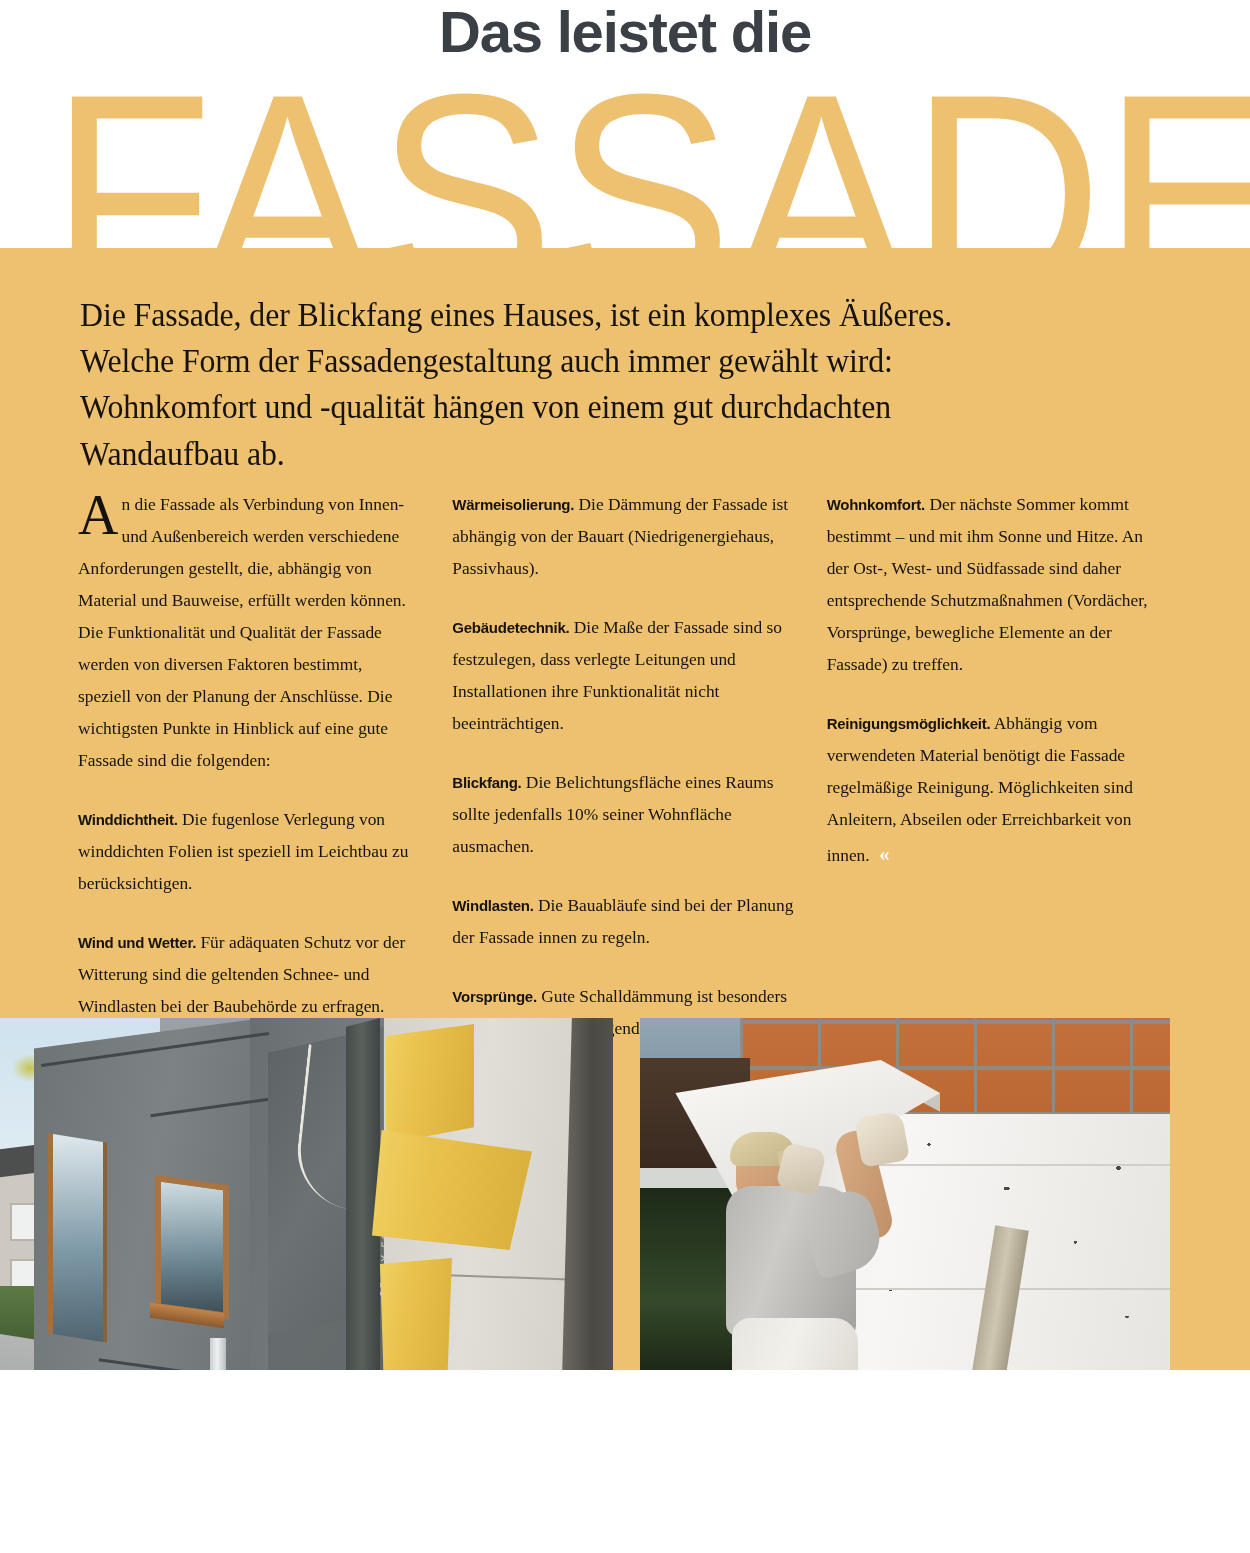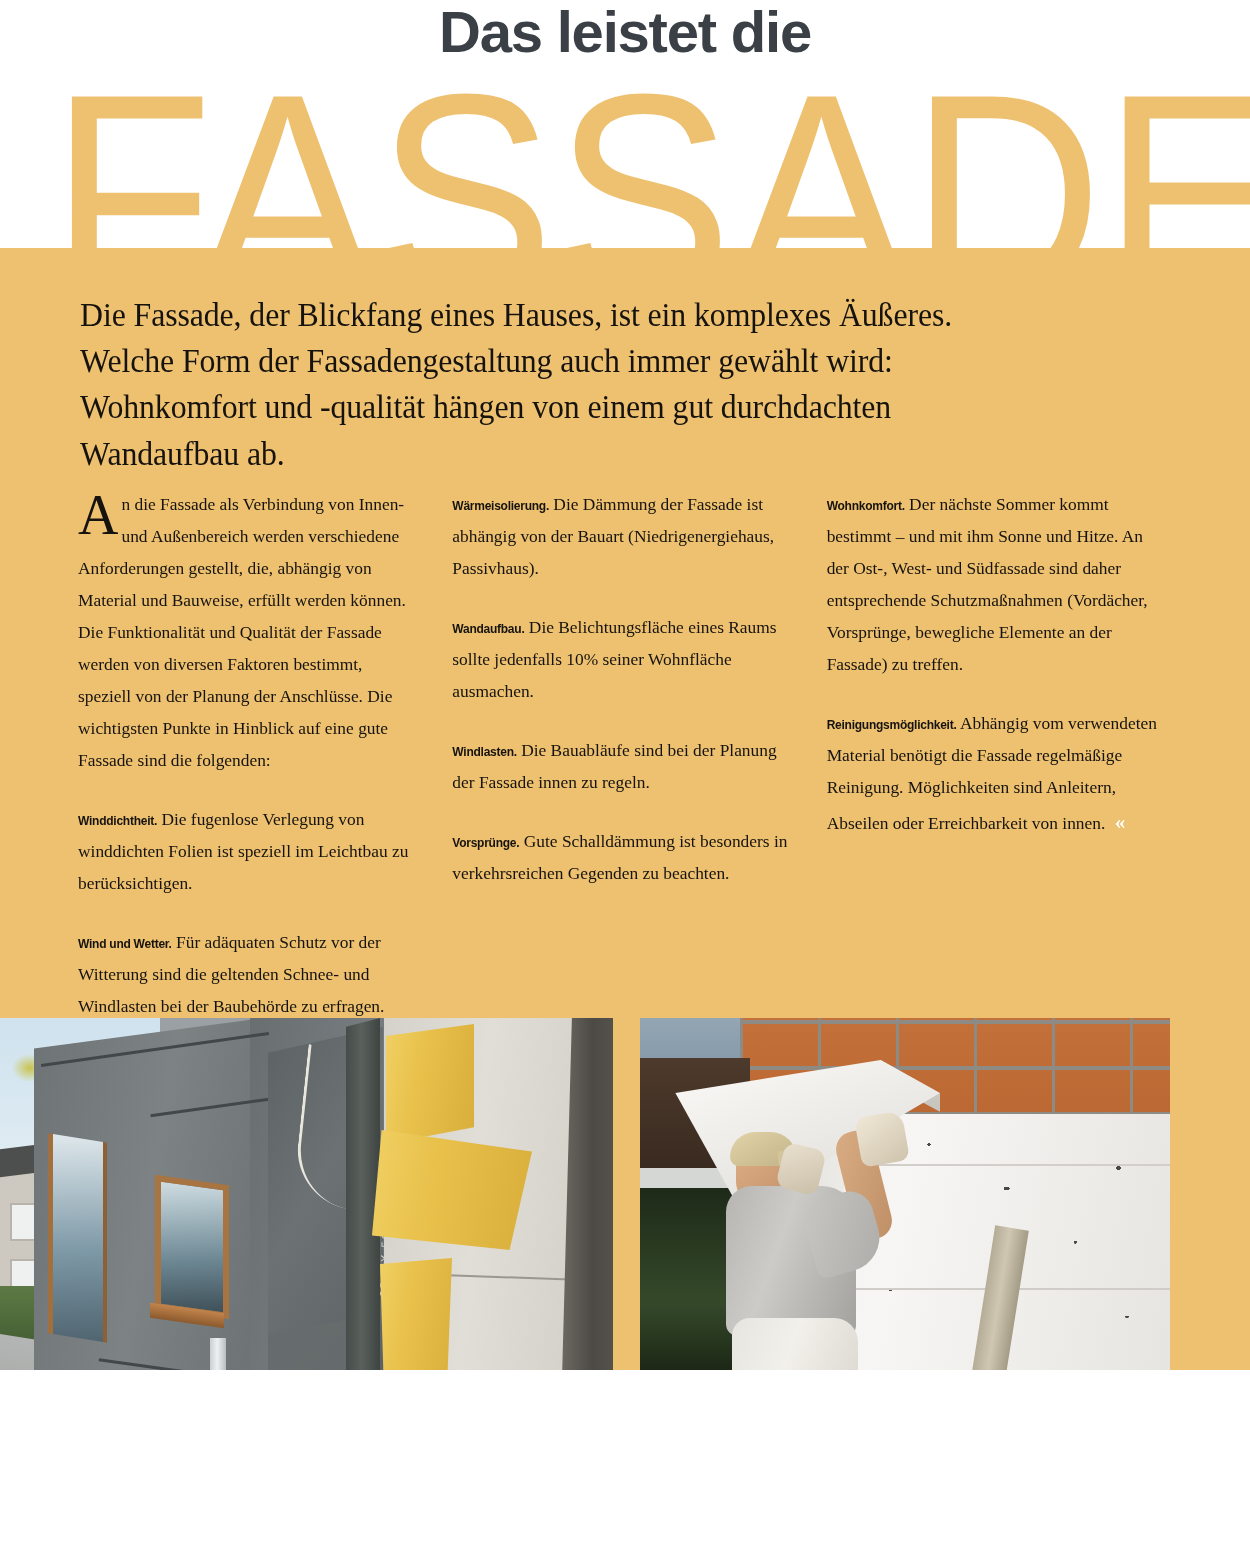--- a/index.html
+++ b/index.html
@@ -92,21 +92,21 @@
     color: #16130f;
     font-family: "Liberation Serif", serif;
   }
   .col p {
     margin: 0 0 27px 0;
   }
   .col p:last-child { margin-bottom: 0; }
   .lead-in {
     font-family: "Liberation Sans", sans-serif;
     font-weight: bold;
-    font-size: 12px;
+    font-size: 15px;
     letter-spacing: -0.25px;
   }
   .dropcap {
     float: left;
     font-family: "Liberation Serif", serif;
     font-size: 56px;
     line-height: 0.84;
     padding: 4px 3px 0 0;
     color: #16130f;
   }
@@ -436,21 +436,24 @@
       <p>
         <span class="lead-in">Wind und Wetter.</span><span> Für adäquaten Schutz vor der Witterung sind die geltenden Schnee- und Windlasten bei der Baubehörde zu erfragen.</span>
       </p>
     </div>
 
     <div class="col">
       <p>
         <span class="lead-in">Wärmeisolierung.</span><span> Die Dämmung der Fassade ist abhängig von der Bauart (Niedrigenergiehaus, Passivhaus).</span>
       </p>
       <p>
-        <span class="lead-in">Wandaufbau.</span><span> Die Belichtungsfläche eines Raums sollte jedenfalls 10% seiner Wohnfläche ausmachen.</span>
+        <span class="lead-in">Gebäudetechnik.</span><span> Die Maße der Fassade sind so festzulegen, dass verlegte Leitungen und Installationen ihre Funktionalität nicht beeinträchtigen.</span>
+      </p>
+      <p>
+        <span class="lead-in">Blickfang.</span><span> Die Belichtungsfläche eines Raums sollte jedenfalls 10% seiner Wohnfläche ausmachen.</span>
       </p>
       <p>
         <span class="lead-in">Windlasten.</span><span> Die Bauabläufe sind bei der Planung der Fassade innen zu regeln.</span>
       </p>
       <p>
         <span class="lead-in">Vorsprünge.</span><span> Gute Schalldämmung ist besonders in verkehrsreichen Gegenden zu beachten.</span>
       </p>
     </div>
 
     <div class="col">

